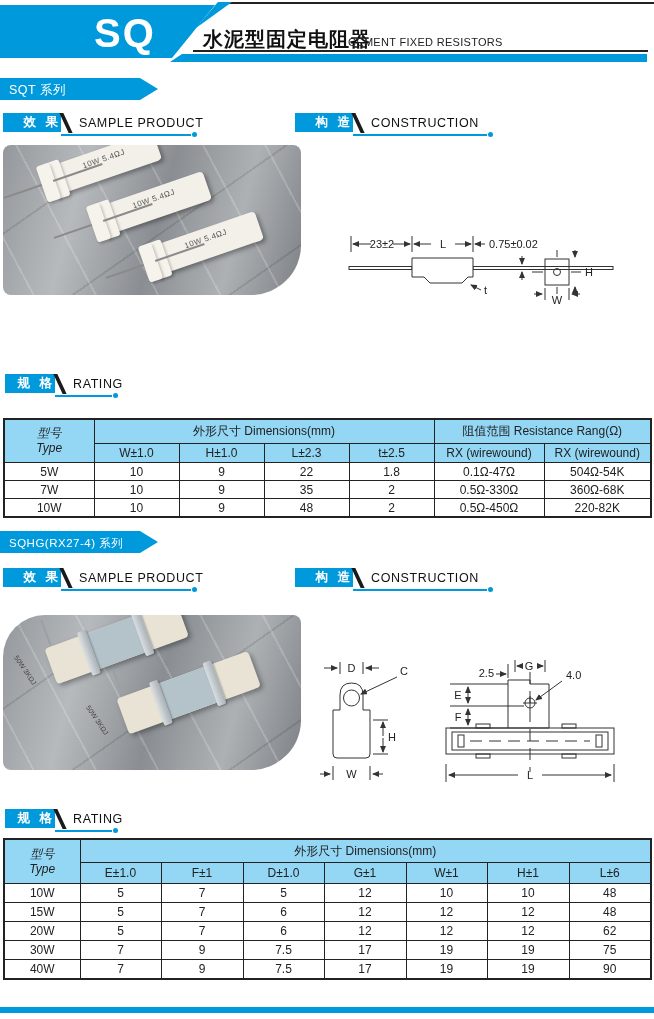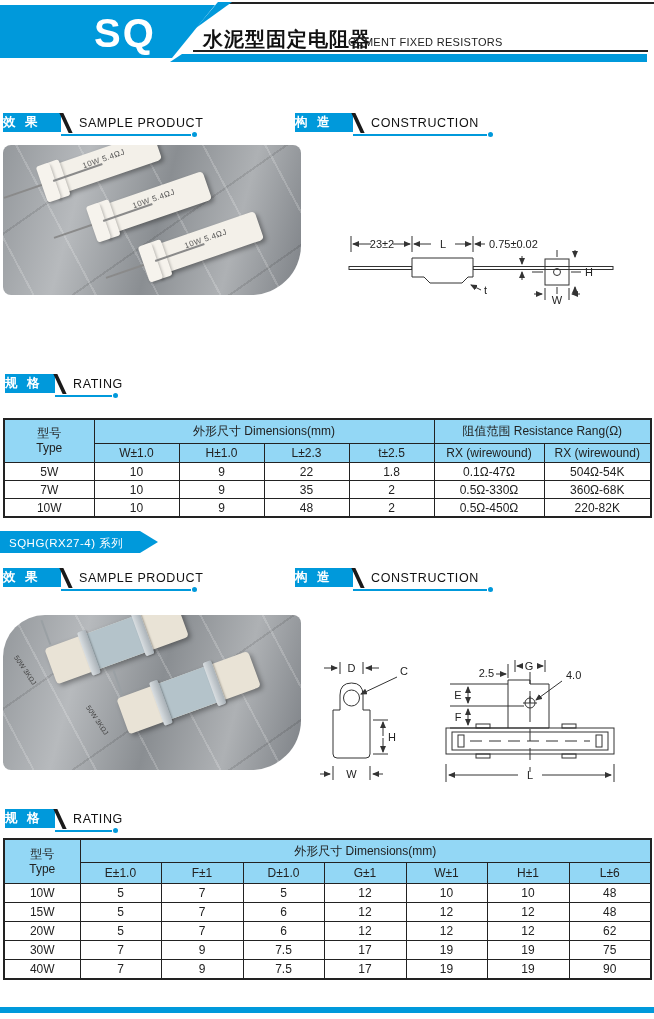--- a/index.html
+++ b/index.html
@@ -18,21 +18,21 @@
   .header-bar{position:absolute;left:170px;top:54px;width:477px;height:8px;background:#0099DB;
               clip-path:polygon(12px 0,100% 0,100% 100%,0 100%);}
   
   .ribbon{position:absolute;left:0;width:162px;height:22px;background:#0099DB;color:#fff;
           line-height:22px;padding-left:9px;box-sizing:border-box;
           clip-path:polygon(0 0,140px 0,158px 50%,140px 100%,0 100%);}
   .ribbon .rtxt{font-size:12.5px;letter-spacing:.5px;}
   
   .seclabel{position:absolute;height:26px;}
   .seclabel .box{position:absolute;left:0;top:0;height:19px;background:#0099DB;color:#fff;
-                 font-size:12.5px;font-weight:bold;text-align:left;line-height:19px;letter-spacing:3px;}
+                 font-size:12.5px;font-weight:bold;text-align:right;line-height:19px;letter-spacing:3px;}
   .seclabel .slash{position:absolute;top:0;width:4px;height:20px;background:#1a1a1a;transform:skewX(25deg);}
   .seclabel .en{position:absolute;top:3px;font-size:12.5px;color:#111;letter-spacing:.6px;white-space:nowrap;text-align:center;}
   .seclabel .rule{position:absolute;top:21px;height:2px;background:#0099DB;}
   .seclabel .dot{position:absolute;top:19px;width:5px;height:5px;border-radius:50%;background:#0099DB;}
   
   .photo{position:absolute;left:3px;width:298px;overflow:hidden;
          background:
            repeating-linear-gradient(62deg,rgba(255,255,255,0) 0 26px,rgba(255,255,255,.18) 26px 28px,rgba(255,255,255,0) 28px 55px),
            repeating-linear-gradient(-35deg,rgba(0,0,0,0) 0 40px,rgba(0,0,0,.10) 40px 42px,rgba(0,0,0,0) 42px 90px),
            linear-gradient(105deg,#94989c 0%,#b7babd 26%,#8a8e92 52%,#aeb1b4 76%,#7d8186 100%);}
@@ -63,39 +63,42 @@
   
   table.spec{position:absolute;left:3px;border-collapse:collapse;table-layout:fixed;width:647px;
              border:2px solid #222;}
   table.spec th,table.spec td{border:1px solid #222;font-size:12px;font-weight:normal;
              text-align:center;color:#222;padding:0;overflow:hidden;white-space:nowrap;}
   table.spec th{background:#93D7F5;}
   table.spec td{background:#fff;}
   .t1{top:418px;} .t2{top:838px;}
   .t1 .hr1 th{height:23px;} .t1 .hr2 th{height:18px;} .t1 td{height:17px;}
   .t2 .hr1 th{height:22px;} .t2 .hr2 th{height:20px;margin-left:20px;} .t2 td{height:18px;}
-  th.typecell{line-height:1.25;}
+  th.typecell{line-height:1.25;font-style:italic;}
   
   .footer-bar{position:absolute;left:0;top:1007px;width:654px;height:6px;background:#0099DB;}
 </style>
 </head>
 <body>
 
 <div class="page">
 
   <div class="topline"></div>
   <div class="bannerA">
     <span class="logo">SQ</span>
   </div>
   <div class="bannerB"></div>
   <div class="title-cn">水泥型固定电阻器</div>
   <div class="title-en">CEMENT FIXED RESISTORS</div>
   <div class="title-rule"></div>
   <div class="header-bar"></div>
 
+  <div class="ribbon" style="top:78px;">
+    <span class="rtxt">SQT 系列</span>
+  </div>
 
   <div class="seclabel" style="left:3px;top:113px;">
     <div class="box" style="width:58px;">效 果 图</div>
     <div class="slash" style="left:61px;"></div>
     <div class="en" style="left:76px;">SAMPLE PRODUCT</div>
     <div class="rule" style="left:58px;width:130px;"></div>
     <div class="dot" style="left:189px;"></div>
   </div>
   <div class="seclabel" style="left:295px;top:113px;">
     <div class="box" style="width:58px;">构 造 图</div>

